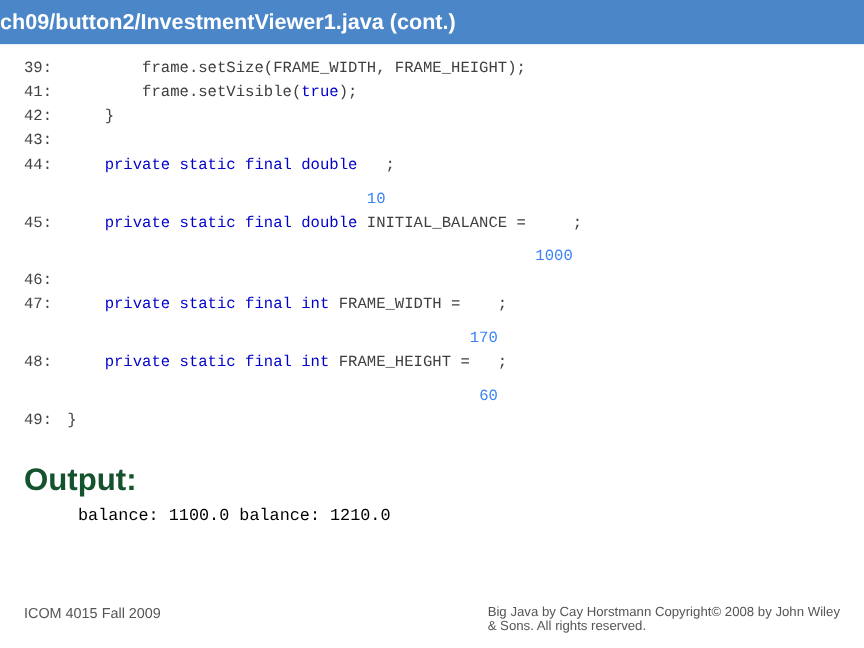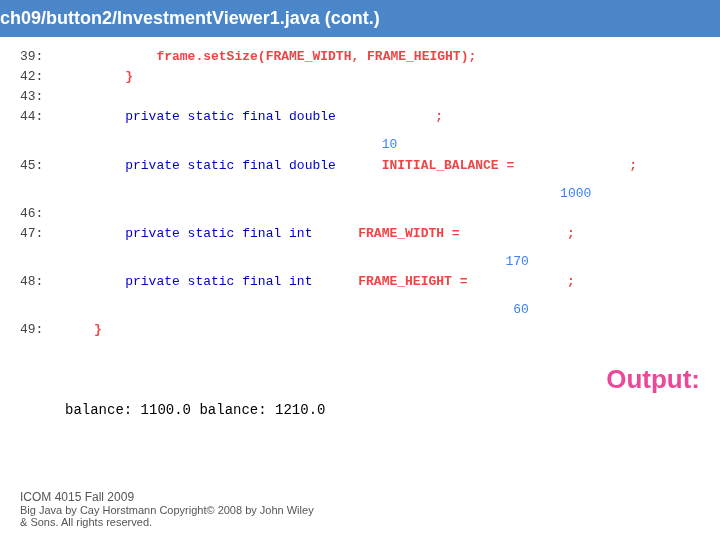--- a/index.html
+++ b/index.html
@@ -20,74 +20,72 @@
     .code-section {
       background: #fff;
       padding: 10px 20px 6px 20px;
       font-family: 'Courier New', Courier, monospace;
       font-size: 13px;
       line-height: 1.55;
     }
     .code-line {
       display: flex;
       white-space: pre;
-      gap: 38px;
     }
     .line-num {
       color: #444;
       min-width: 36px;
       user-select: none;
     }
     .kw { color: #0000cc; }      
-    .plain { color: #ef4444; font-weight: bold; }
+    .plain { color: #404040; }
     .val { color: #3b82f6; margin-top: 28px; }     
     .output-section {
       padding: 18px 20px 10px 20px;
     }
     .output-title {
       font-size: 26px;
       font-weight: bold;
-      color: #ec4899;
+      color: #14532d;
       margin-bottom: 4px;
-      text-align: right;
     }
     .output-text {
       font-family: 'Courier New', Courier, monospace;
       font-size: 14px;
       color: #000000;
       line-height: 1.7;
       margin-left: 45px;
     }
     .footer {
       position: absolute;
       bottom: 12px;
       left: 0;
       right: 0;
       display: flex;
       justify-content: space-between;
       padding: 0 20px;
       font-size: 12px;
       color: #555;
-      flex-direction: column;
     }
     .footer-right {
       text-align: left;
       font-size: 11px;
       color: #555;
     }
   </style>
 </head>
 <body>
 
 <div class="title-bar">
   <span>ch09/button2/InvestmentViewer1.java  (cont.)</span>
 </div>
 
 <div class="code-section" id="code-container">
 <div class="code-line"><span class="line-num">39:</span><span class="plain">        frame.setSize(FRAME_WIDTH, FRAME_HEIGHT);</span></div>
+    <div class="code-line"><span class="line-num">41:</span><span class="plain">        frame.setVisible(</span><span class="kw">true</span><span class="plain">); </span></div>
     <div class="code-line"><span class="line-num">42:</span><span class="plain">    }</span></div>
     <div class="code-line"><span class="line-num">43:</span><span class="plain"></span></div>
     <div class="code-line"><span class="line-num">44:</span><span class="kw">    private static final double </span><span class="val">10</span><span class="plain">;</span></div>
     <div class="code-line"><span class="line-num">45:</span><span class="kw">    private static final double </span><span class="plain">INITIAL_BALANCE = </span><span class="val">1000</span><span class="plain">;</span></div>
     <div class="code-line"><span class="line-num">46:</span><span class="plain"></span></div>
     <div class="code-line"><span class="line-num">47:</span><span class="kw">    private static final int </span><span class="plain">FRAME_WIDTH = </span><span class="val">170</span><span class="plain">;</span></div>
     <div class="code-line"><span class="line-num">48:</span><span class="kw">    private static final int </span><span class="plain">FRAME_HEIGHT = </span><span class="val">60</span><span class="plain">;</span></div>
     <div class="code-line"><span class="line-num">49:</span><span class="plain">}</span></div>
   </div>
 

